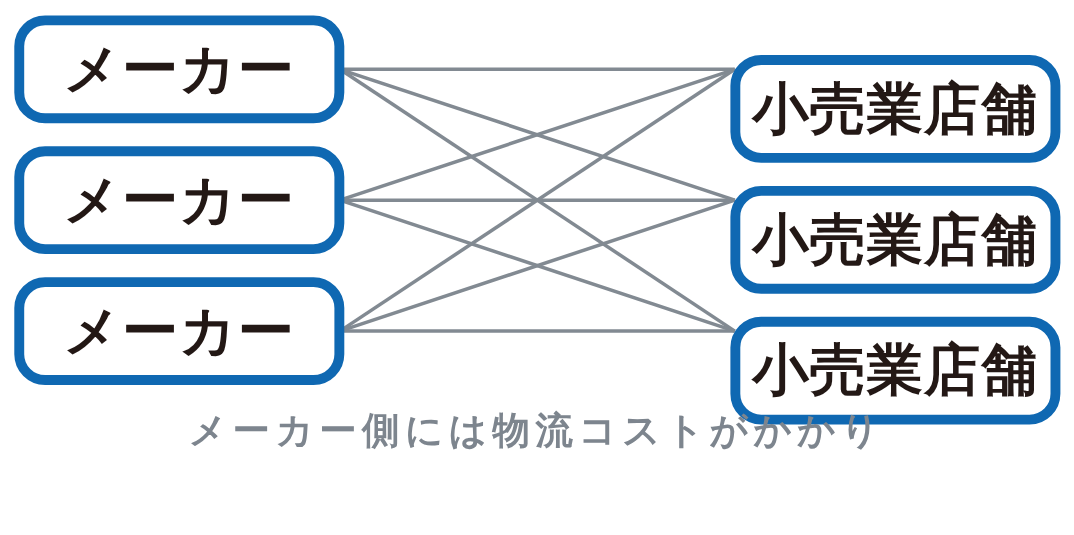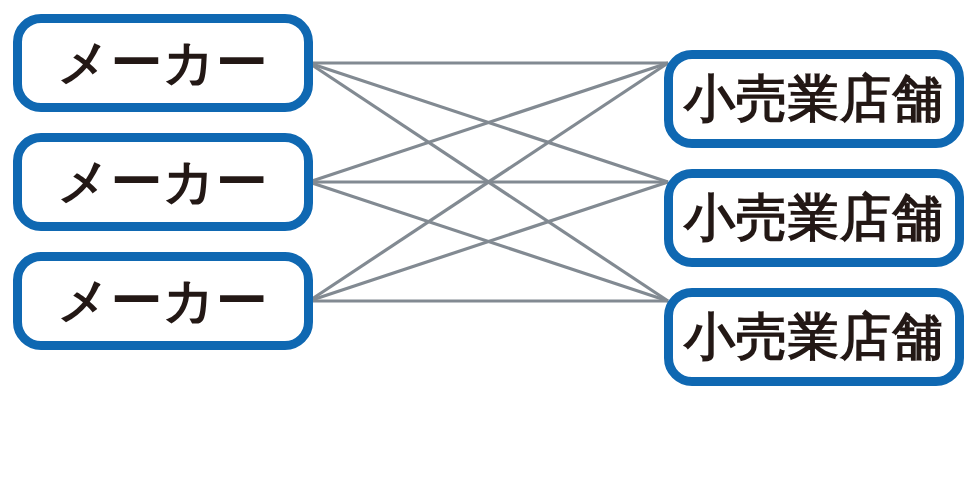--- a/index.html
+++ b/index.html
@@ -96,15 +96,16 @@
     <span class="label">小売業店舗</span>
   </div>
   <div class="node col-right row-1">
     <span class="label">小売業店舗</span>
   </div>
   <div class="node col-right row-2">
     <span class="label">小売業店舗</span>
   </div>
 
   <div class="caption">
+    <div class="caption-line">メーカー側には物流コストがかかり</div>
   </div>
 
 </div>
 
 </body></html>

